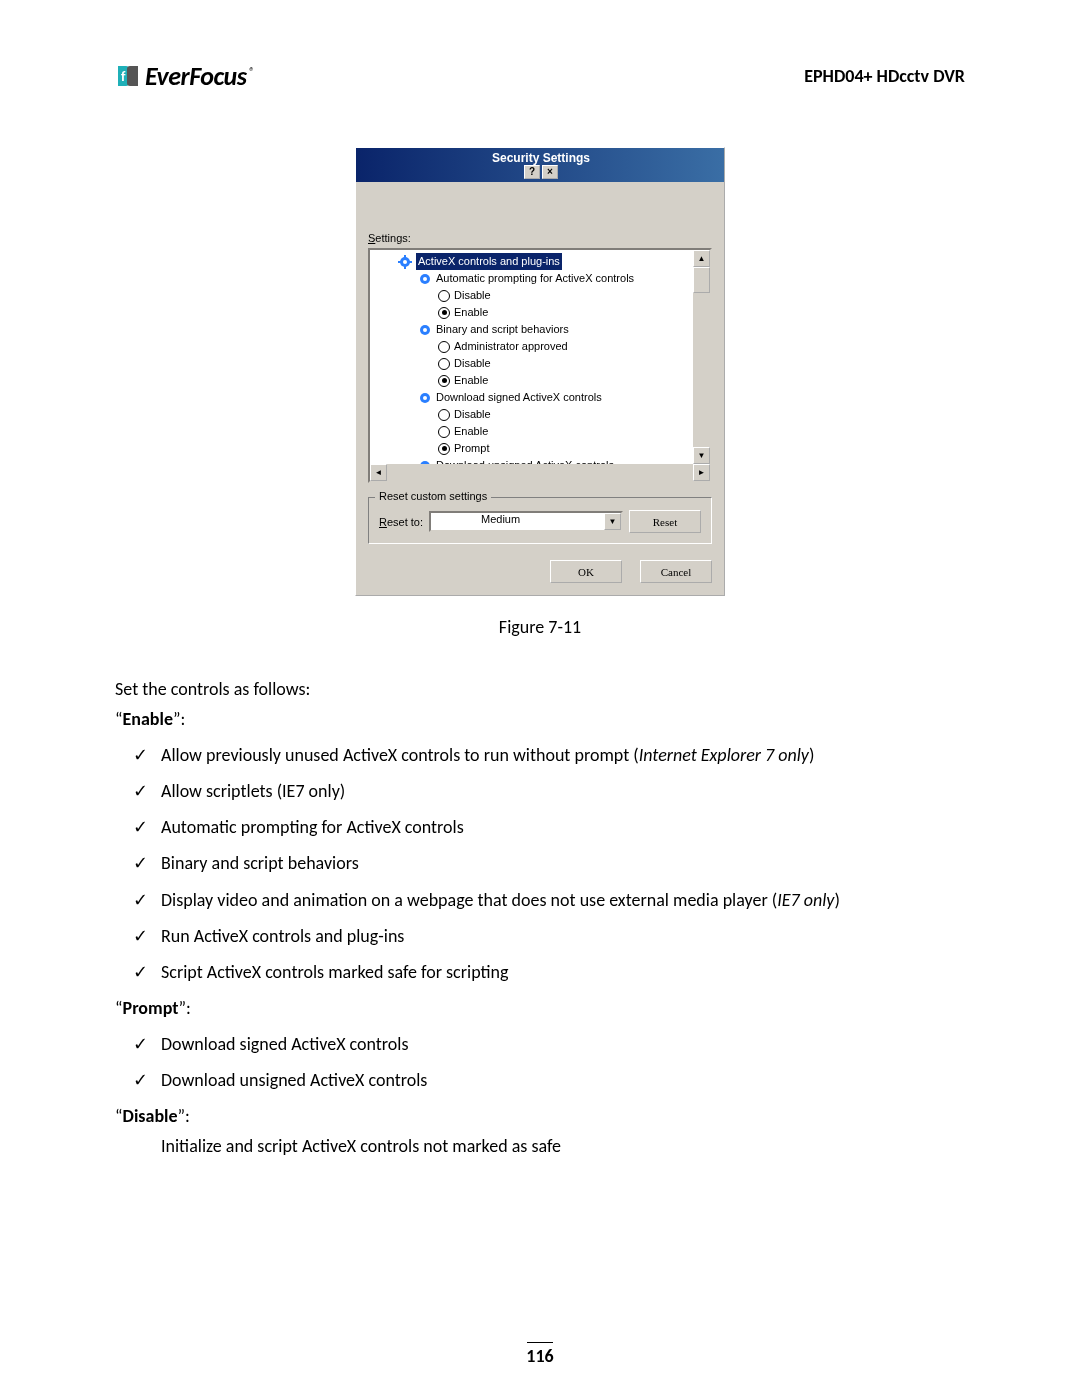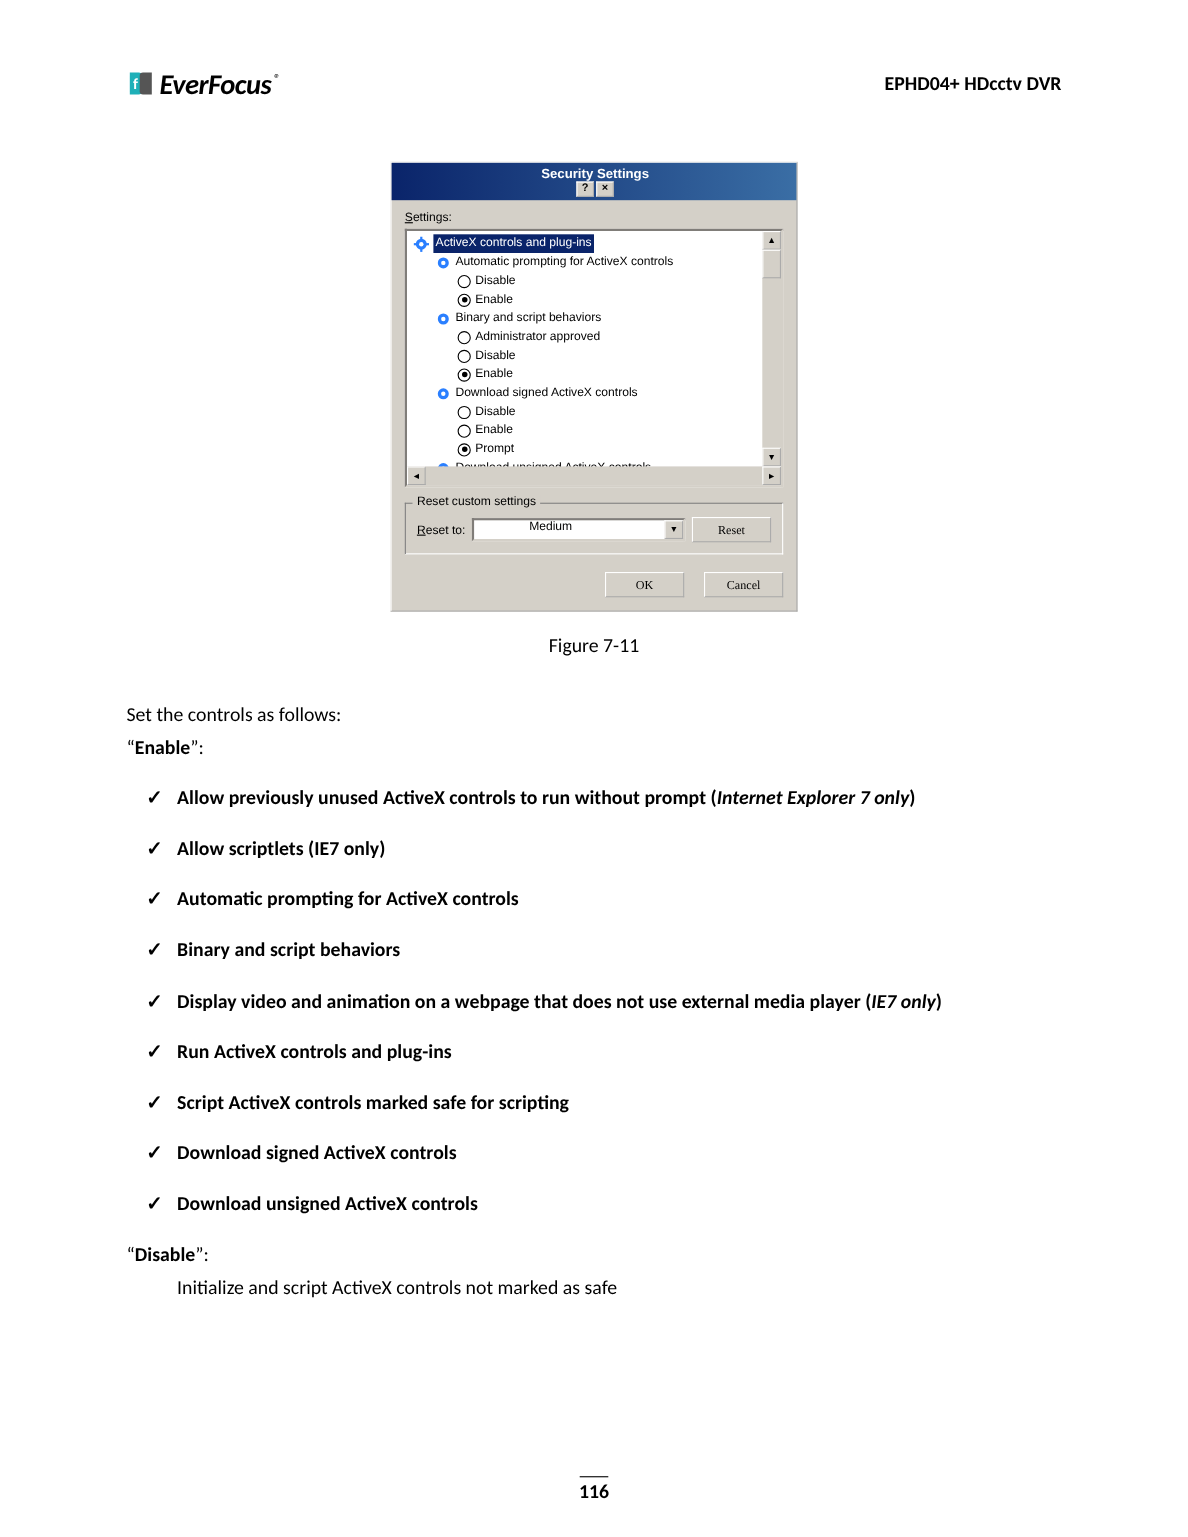--- a/index.html
+++ b/index.html
@@ -65,30 +65,30 @@
   }
   .titlebar-buttons { display:flex; gap:2px; }
   .tb-btn {
     width:16px; height:14px;
     background:#d4d0c8;
     border:1px outset #fff;
     font-size:10px; line-height:12px; text-align:center;
     color:#000; font-weight:700;
   }
   .dialog-body { padding: 10px 12px 12px 12px; }
-  .settings-label { margin-bottom:4px; }
+  .settings-label { margin-bottom:4px;margin-top:40px; }
   .settings-label u{ text-decoration: underline; }
   .tree-box {
     background:#fff;
     border:2px inset #d4d0c8;
     height: 235px;
     position:relative;
     overflow:hidden;
   }
-  .tree-inner { padding:3px 4px; line-height:17px; }
+  .tree-inner { padding:3px 4px; line-height:17px;margin-left:22px; }
   .tree-row { display:flex; align-items:center; gap:4px; white-space:nowrap; }
   .gear-icon {
     width:14px; height:14px;
     display:inline-flex; align-items:center; justify-content:center;
     font-size:11px; flex-shrink:0;
   }
   .gear-icon svg{ display:block; }
   .radio {
     width:12px; height:12px; border:1.5px solid #000; border-radius:50%;
     display:inline-flex; align-items:center; justify-content:center; flex-shrink:0;
@@ -149,21 +149,21 @@
   }
   
   .figure-caption {
     text-align:center; font-size:18px; margin:20px 0 38px 0;
   }
   .body-text { font-size:18px; line-height:1.45; }
   .body-text p { margin: 4px 0; }
   .quoted-bold { font-weight:700; }
   .check-list { list-style:none; padding:0; margin:2px 0 4px 0; }
   .check-list li {
-    position:relative; padding-left:46px; margin:20px 0;font-weight:bold;
+    position:relative; padding-left:46px; margin:10px 0;
   }
   .check-list li::before {
     content:"✓"; position:absolute; left:18px; top:0; font-size:18px;
   }
   .disable-indent { padding-left:46px; }
   .page-num {
     position:absolute; bottom:30px; left:0; right:0;
     text-align:center; font-weight:700; font-size:18px;
   }
   .page-num-line { width:26px; border-top:1px solid #000; margin:0 auto 2px auto; }
@@ -326,20 +326,21 @@
     <p>“<span class="quoted-bold">Enable</span>”:</p>
     <ul class="check-list">
       <li><span>Allow previously unused ActiveX controls to run without prompt (</span><i>Internet    Explorer 7 only</i><span>)</span></li>
       <li>Allow scriptlets (IE7 only)</li>
       <li>Automatic prompting for ActiveX controls</li>
       <li>Binary and script behaviors</li>
       <li><span>Display video and animation on a webpage that does not use external media player (</span><i>IE7 only</i><span>)</span></li>
       <li>Run ActiveX controls and plug-ins</li>
       <li>Script ActiveX controls marked safe for scripting</li>
     </ul>
+    <p>“<span class="quoted-bold">Prompt</span>”:</p>
     <ul class="check-list">
       <li>Download signed ActiveX controls</li>
       <li>Download unsigned ActiveX controls</li>
     </ul>
     <p>“<span class="quoted-bold">Disable</span>”:</p>
     <p class="disable-indent">Initialize and script ActiveX controls not marked as safe</p>
   </div>
 
   <div class="page-num">
     <div class="page-num-line"></div>

